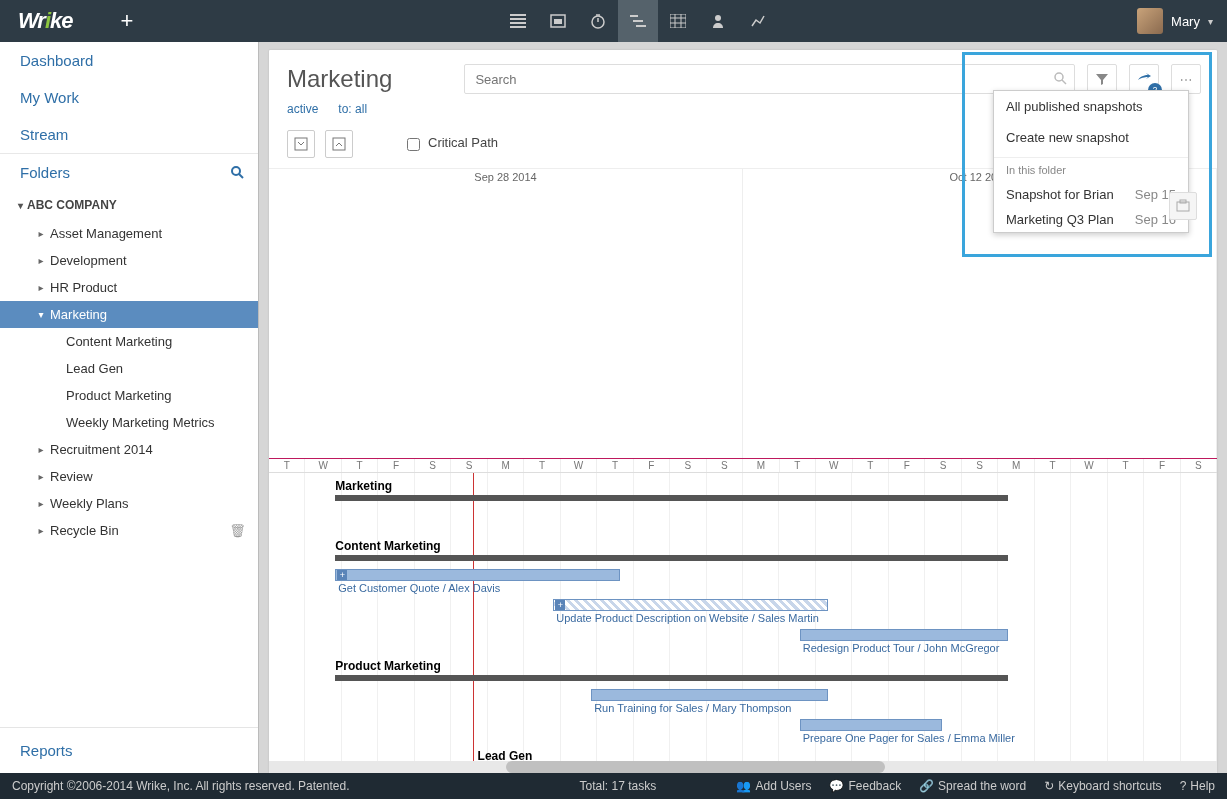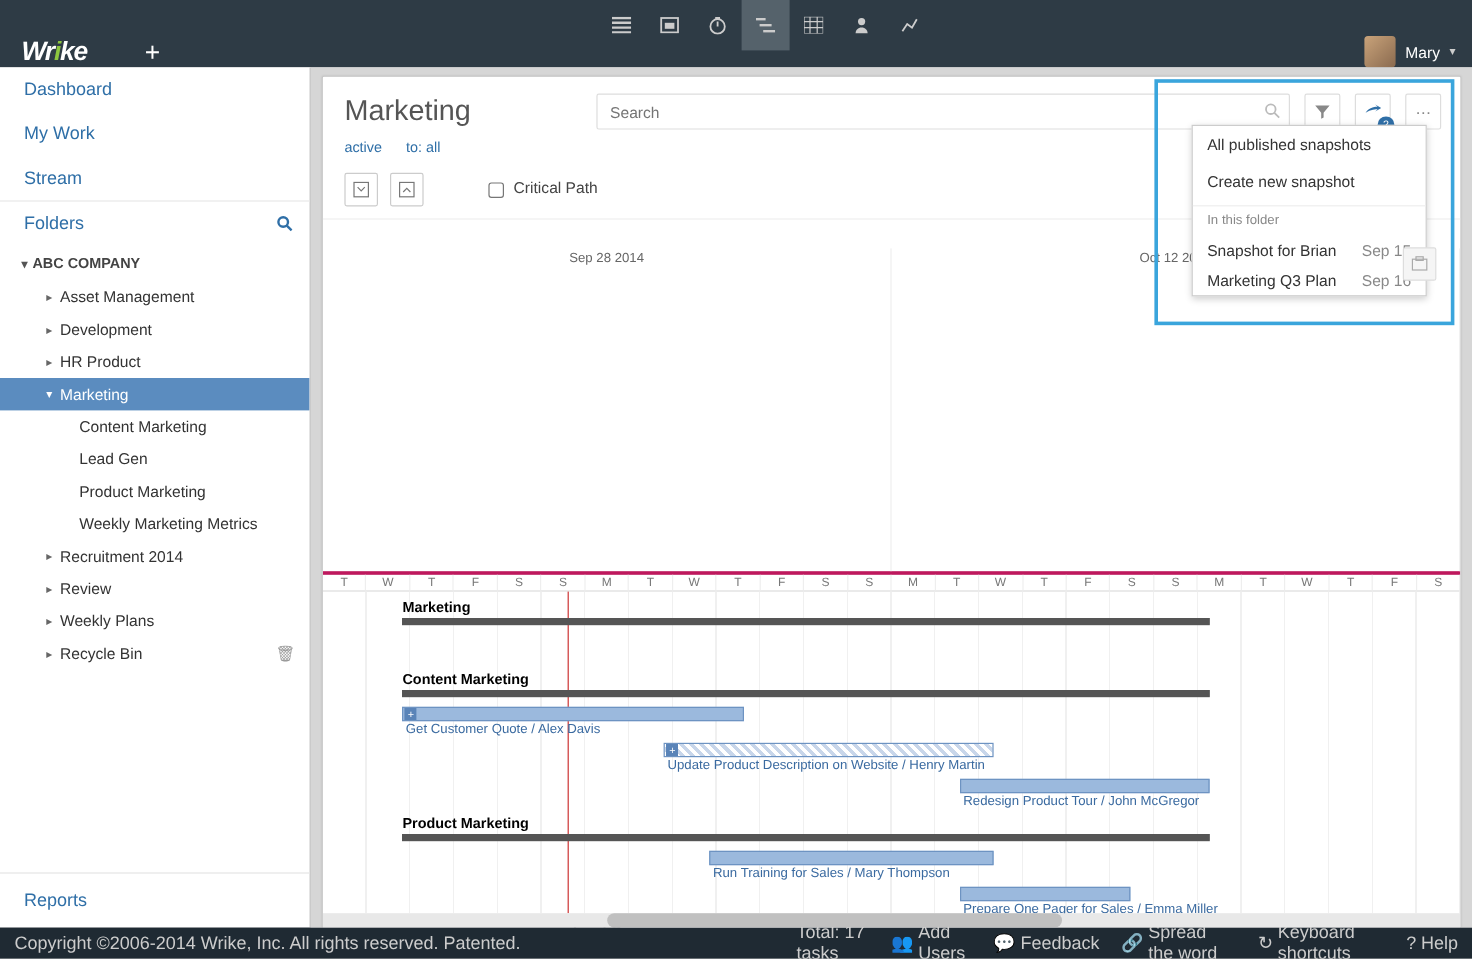--- a/index.html
+++ b/index.html
@@ -14,21 +14,21 @@
     --bar: #9bb9dd;
     --bar-border: #6d93c2;
     --text-muted: #888;
     --border: #d8d8d8;
   }
   * { box-sizing: border-box; }
   html, body { margin:0; padding:0; height:100%; font-family: "Segoe UI", Arial, sans-serif; font-size:13px; color:#333; background:var(--body-bg); }
   .app { display:flex; flex-direction:column; height:100vh; min-height:799px; }
 
   
-  .topbar { height:56px; background:var(--top-bg); display:flex; align-items:flex-end; color:#eee; }
+  .topbar { height:42px; background:var(--top-bg); display:flex; align-items:center; color:#eee; }
   .logo { width:105px; padding-left:18px; font-weight:bold; font-size:22px; font-style:italic; color:#fff; letter-spacing:-1px;}
   .logo .accent { color:#8dc63f; }
   .plus { width:24px; height:24px; display:flex; align-items:center; justify-content:center; font-size:22px; color:#fff; margin-left:10px; cursor:pointer;}
   .topbar .center { margin-left:auto; display:flex; height:100%;}
   .topbar .center .tbtn { width:40px; height:42px; display:flex; align-items:center; justify-content:center; color:#ccc; cursor:pointer;}
   .topbar .center .tbtn.active { background:#55626b;}
   .topbar .right { margin-left:auto; display:flex; align-items:center; padding-right:14px; gap:8px; cursor:pointer;}
   .avatar { width:26px; height:26px; border-radius:3px; background:linear-gradient(135deg,#c9a37a,#8a6a4f);}
   .uname { color:#fff; font-size:13px;}
   .caret { font-size:10px; color:#ccc;}
@@ -52,36 +52,36 @@
   .tnode.selected .arr { color:#fff;}
   .tnode .trash { margin-left:auto; margin-right:12px; color:#999;}
   .reports { border-top:1px solid #e5e5e5; padding:14px 20px; color:var(--link-blue); font-size:15px; cursor:pointer;}
   .divider { height:1px; background:#e8e8e8;}
 
   
   .content { flex:1; background:var(--body-bg); display:flex; flex-direction:column; position:relative; overflow:hidden;}
   .panel { margin:8px 10px 0 10px; background:#fff; border-radius:1px; flex:1; display:flex; flex-direction:column; box-shadow:0 0 2px rgba(0,0,0,0.15); position:relative; overflow:hidden;}
   .phead { display:flex; align-items:center; padding:14px 16px 6px 18px; gap:12px;}
   .ptitle { font-size:24px; color:#555; font-weight:300; }
-  .search-wrap { flex:1; position:relative; margin-left:93px;}
+  .search-wrap { flex:1; position:relative; margin-left:60px;}
   .search { width:100%; height:30px; border:1px solid #ddd; border-radius:2px; padding:0 30px 0 10px; font-size:13px; color:#555;}
   .search-icon { position:absolute; right:8px; top:7px; color:#bbb;}
   .hbtn { width:30px; height:30px; border:1px solid #ddd; border-radius:2px; display:flex; align-items:center; justify-content:center; cursor:pointer; color:#888;}
   .hbtn.share { color:var(--link-blue); position:relative;}
   .badge { position:absolute; bottom:-4px; right:-4px; background:var(--link-blue); color:#fff; font-size:9px; border-radius:8px; width:14px; height:14px; display:flex; align-items:center; justify-content:center;}
   .psub { padding:2px 18px 10px 18px; font-size:12px; display:flex; gap:20px;}
   .psub span { color:var(--link-blue); cursor:pointer;}
   .toolbar { display:flex; align-items:center; padding:4px 18px 10px 18px; gap:10px; border-bottom:1px solid #eee;}
   .tico { width:28px; height:28px; border:1px solid #ccc; border-radius:2px; display:flex; align-items:center; justify-content:center; cursor:pointer; color:#777; font-size:14px;}
   .chk { display:flex; gap:5px; font-size:13px; color:#444; margin-left:40px;}
   .chk input { width:13px; height:13px;}
 
   
   .gantt { flex:1; overflow:hidden; display:flex; flex-direction:column; position:relative;}
-  .ghead { display:flex; border-bottom:3px solid #be185d;margin-top:24px;}
+  .ghead { display:flex; border-bottom:1px solid #be185d;}
   .weeks { display:flex; flex:1;}
   .week { flex:1; text-align:center; font-size:11px; color:#666; padding:2px 0; border-right:1px solid #eee;}
   .days-row { display:flex; border-bottom:1px solid #ddd;}
   .day { flex:1; text-align:center; font-size:10px; color:#777; border-right:1px solid #eee; padding:1px 0;}
   .gbody { flex:1; position:relative; background:repeating-linear-gradient(to right, transparent 0, transparent calc(100%/26 - 1px), #f0f0f0 calc(100%/26 - 1px), #f0f0f0 calc(100%/26));}
   .today-line { position:absolute; top:0; bottom:0; width:1px; background:#cc3333; left:21.5%;}
   .glabel { position:absolute; font-size:12px; font-weight:bold; color:#000;}
   .gsum { position:absolute; height:6px; background:#555;}
   .gsum::before, .gsum::after { content:''; position:absolute; top:0; width:0; height:0; border-top:6px solid #555;}
   .gsum::before { left:0; border-right:5px solid transparent; border-left:0;}
@@ -98,21 +98,21 @@
   .dropdown .dsec { padding:6px 12px; font-size:11px; color:#888; border-top:1px solid #eee; margin-top:4px;}
   .dropdown .drow { display:flex; justify-content:space-between; padding:5px 12px; cursor:pointer;}
   .dropdown .drow .dt { color:#888;}
   .snap-ico { position:absolute; top:142px; right:20px; width:28px; height:28px; border:1px solid #ddd; border-radius:2px; background:#f5f5f5; display:flex; align-items:center; justify-content:center; color:#aaa; cursor:pointer;}
 
   
   .scrollbar { height:12px; background:#e8e8e8; position:relative;}
   .scrollbar .thumb { position:absolute; left:25%; width:40%; height:100%; background:#c0c0c0; border-radius:6px;}
 
   
-  .footer { height:26px; background:var(--top-bg-dark); color:#ccc; display:flex; align-items:center; font-size:15px; padding:0 12px;}
+  .footer { height:26px; background:var(--top-bg-dark); color:#ccc; display:flex; align-items:center; font-size:12px; padding:0 12px;}
   .footer .cpr { flex:0 0 auto;}
   .footer .tot { margin-left:230px;}
   .footer .flinks { margin-left:auto; display:flex; gap:18px;}
   .footer .flinks span { cursor:pointer; display:flex; align-items:center; gap:4px;}
 
   svg { display:block; }
 </style>
 </head>
 <body>
 
@@ -331,21 +331,21 @@
               <div class="gsum" style="left: 7%; width: 71%; top: 202px;"></div>
               <div class="glabel" style="left: 22%; top: 276px;">Lead Gen</div>
               <div class="gsum" style="left: 22%; width: 56%; top: 292px;"></div>
               <div class="gbar" style="left: 7%; width: 30%; top: 96px;">
                 <div class="plus-s">+</div>
               </div>
               <div class="gtasklabel" style="left: 7.3%; top: 109px;">Get Customer Quote / Alex Davis</div>
               <div class="gbar hatched" style="left: 30%; width: 29%; top: 126px;">
                 <div class="plus-s">+</div>
               </div>
-              <div class="gtasklabel" style="left: 30.3%; top: 139px;">Update Product Description on Website / Henry Martin</div>
+              <div class="gtasklabel" style="left: 30.3%; top: 139px;">Update Product Description on Website / Sales Martin</div>
               <div class="gbar" style="left: 56%; width: 22%; top: 156px;"></div>
               <div class="gtasklabel" style="left: 56.3%; top: 169px;">Redesign Product Tour / John McGregor</div>
               <div class="gbar" style="left: 34%; width: 25%; top: 216px;"></div>
               <div class="gtasklabel" style="left: 34.3%; top: 229px;">Run Training for Sales / Mary Thompson</div>
               <div class="gbar" style="left: 56%; width: 15%; top: 246px;"></div>
               <div class="gtasklabel" style="left: 56.3%; top: 259px;">Prepare One Pager for Sales / Emma Miller</div>
             </div>
           <div class="scrollbar">
               <div class="thumb"></div>
             </div>

